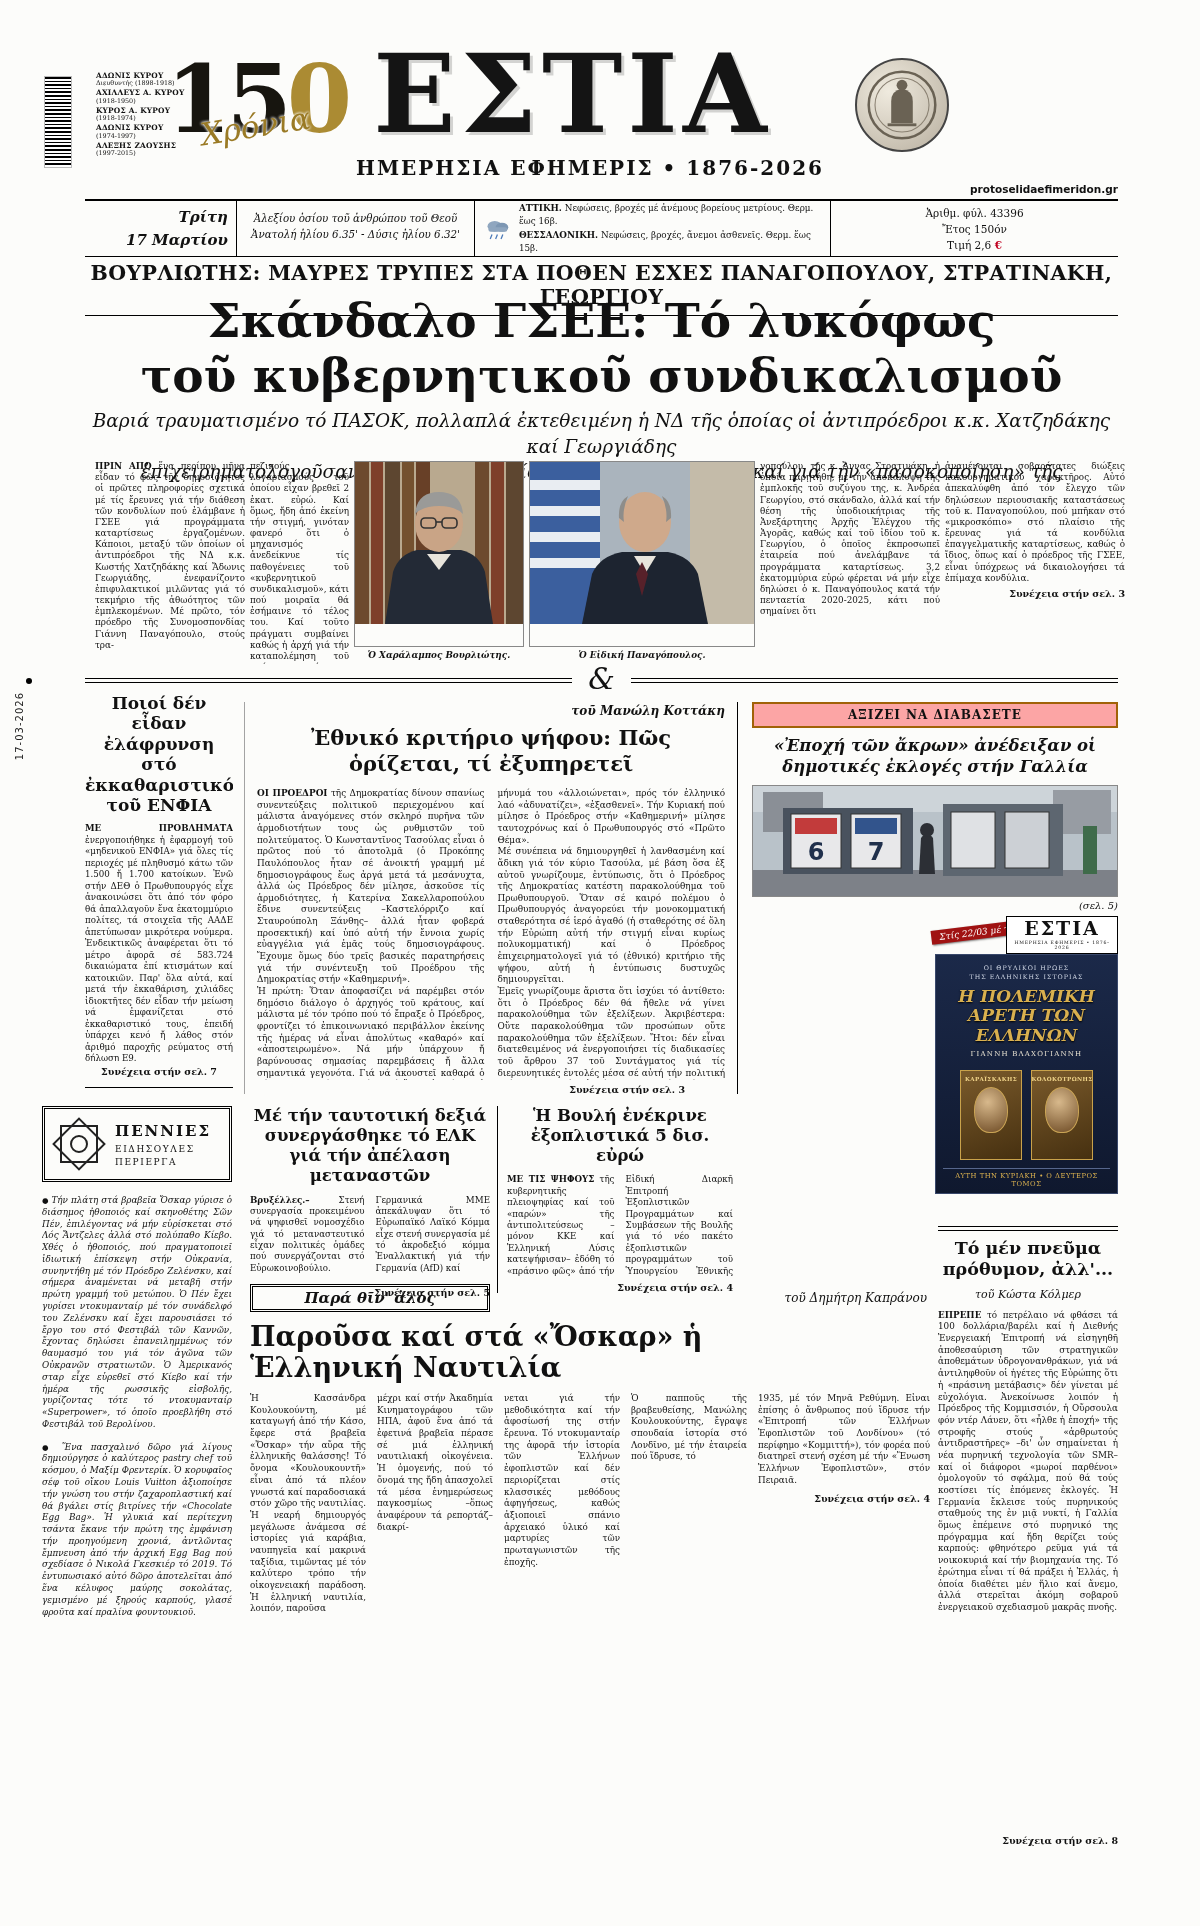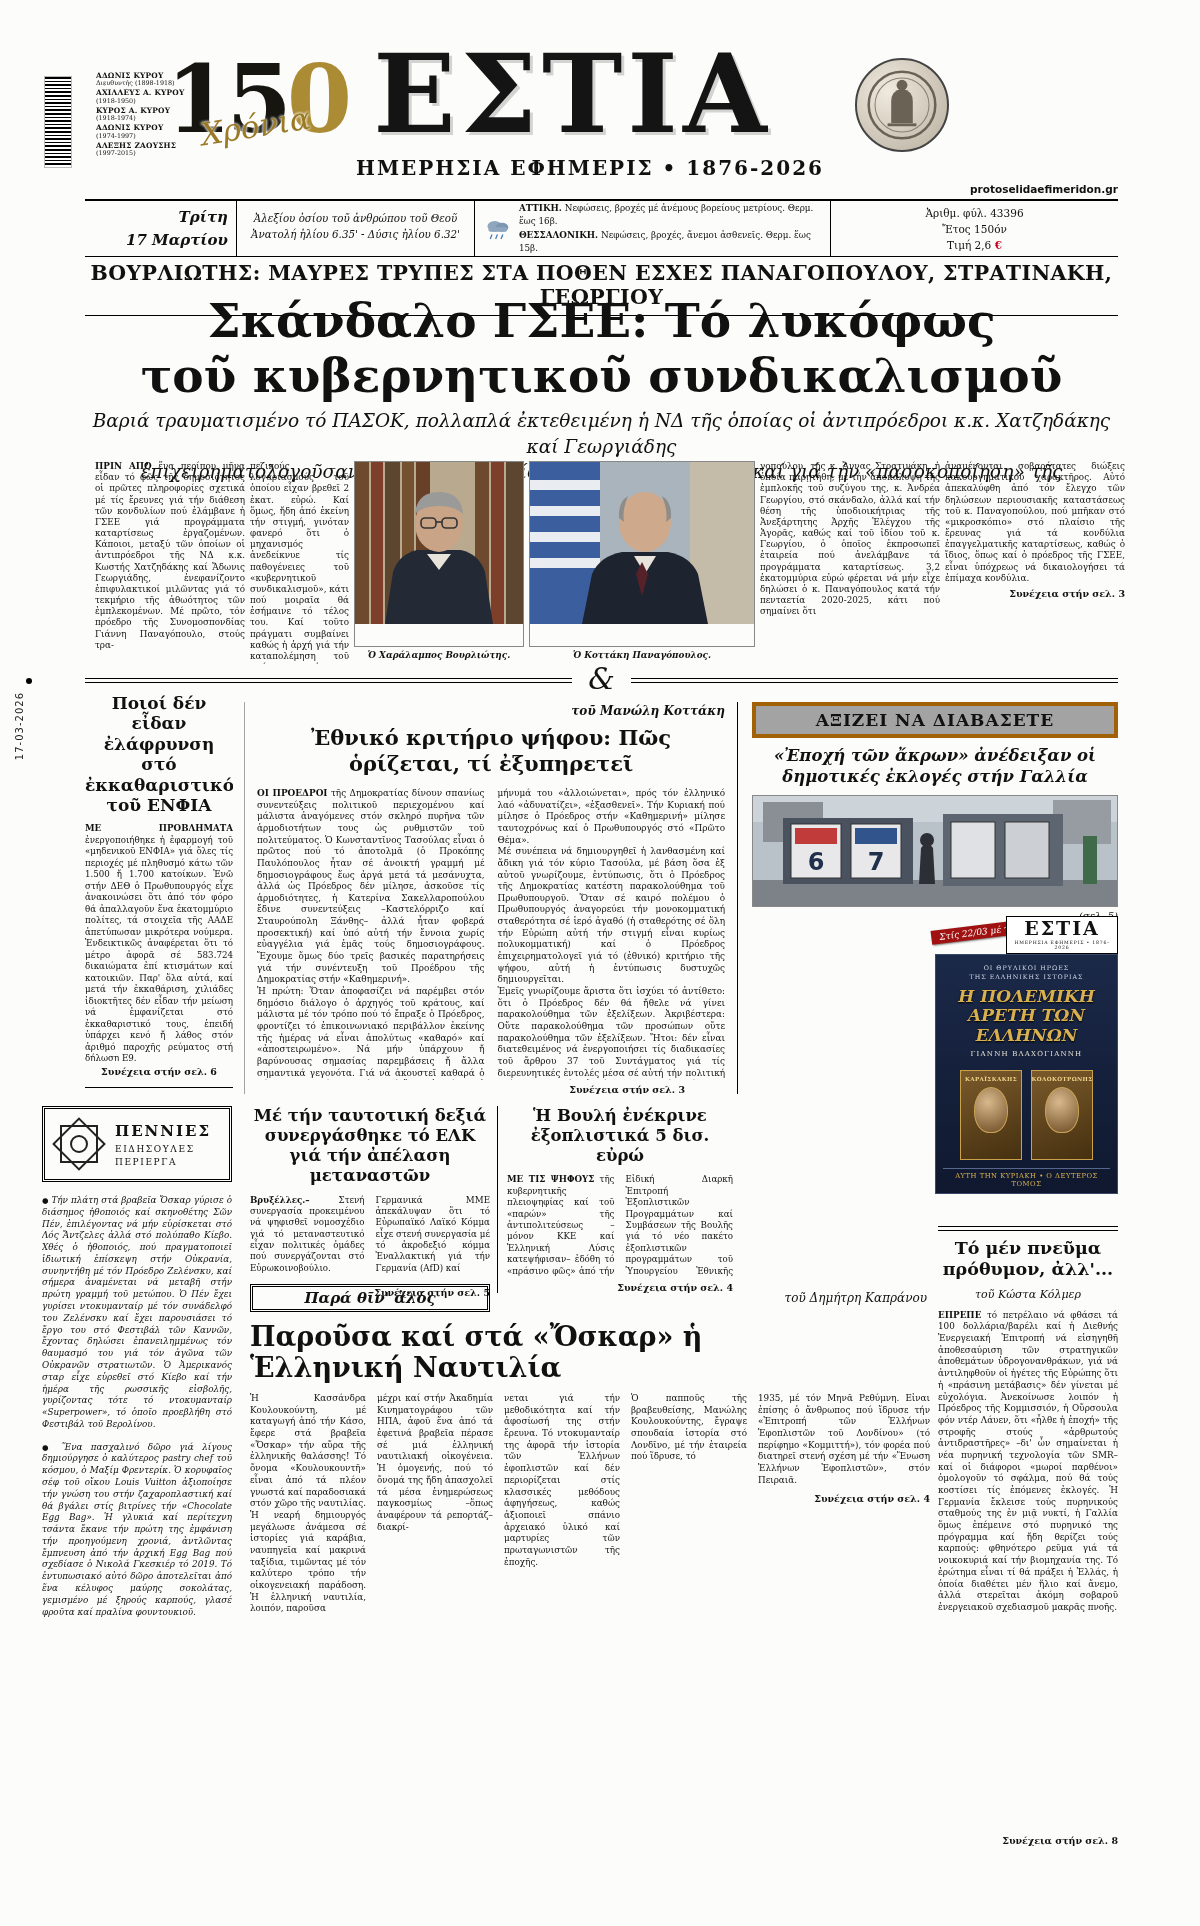--- a/index.html
+++ b/index.html
@@ -81,22 +81,22 @@
   #kottakis { left:244px; top:702px; width:494px; height:392px;
     border-left:1px solid #a3a3a3; border-right:1px solid #000; padding:2px 12px 0; overflow:hidden; }
   .kt-byline { text-align:right; font-style:italic; font-weight:bold; font-size:12px; margin-bottom:7px; }
   .kt-title { text-align:center; font-weight:bold; font-size:21px; line-height:1.26; margin-bottom:10px; }
   .kt-body { display:flex; gap:13px; height:292px; overflow:hidden; }
   .kt-col { flex:1; font-size:8.9px; line-height:1.31; text-align:justify; }
   .kt-cont { font-weight:bold; font-size:9.5px; text-align:right; padding-right:40px; margin-top:4px; }
 
   
   #axizei { left:752px; top:702px; width:366px; }
-  .ax-header { border:4px solid #a16207; background:#a3a3a3; text-align:center; font-weight:bold;
-    font-size:17px; letter-spacing:1px; padding:4px 0; }
+  .ax-header { border:2px solid #a16207; background:#fca5a5; text-align:center; font-weight:bold;
+    font-size:12px; letter-spacing:1px; padding:4px 0; }
   .fr-title { text-align:center; font-weight:bold; font-style:italic; font-size:16.5px; line-height:1.27; margin:8px 0 7px; }
   .fr-photo { width:366px; height:112px; border:1px solid #888; overflow:hidden; }
   .fr-ref { text-align:right; font-style:italic; font-size:10px; margin-top:3px; }
 
   
   #promo { left:935px; top:916px; width:183px; height:278px; }
   .promo-top { position:relative; height:36px; }
   .ribbon { position:absolute; left:-4px; top:9px; background:#a01212; color:#fff;
     font-size:9px; font-style:italic; padding:2px 8px; transform:rotate(-7deg);
     box-shadow:1px 1px 2px rgba(0,0,0,.5); white-space:nowrap; }
@@ -283,39 +283,39 @@
             <rect x="0" y="96" width="70" height="10" fill="#e9edf2"></rect>
           <rect x="160" y="0" width="64" height="162" fill="#c4bba9"></rect>
           <path d="M52 162 L62 112 Q70 94 92 90 L138 90 Q160 94 168 112 L178 162 Z" fill="#1d2430"></path>
           <path d="M104 94 L115 112 L126 94 Z" fill="#e8e4dc"></path>
           <path d="M112 100 L118 112 L112 134 L106 112 Z" fill="#57212a"></path>
           <ellipse cx="115" cy="60" rx="26" ry="30" fill="#cfa98b"></ellipse>
           <path d="M89 56 Q88 40 98 34 Q92 48 94 60 Z" fill="#8e8d8a"></path>
           <path d="M141 56 Q142 40 132 34 Q138 48 136 60 Z" fill="#8e8d8a"></path>
         </svg>
       </div>
-      <figcaption class="ls-cap">Ὁ Κοττάκη Παναγόπουλος.</figcaption>
+      <figcaption class="ls-cap">Ὁ Εἰδική Παναγόπουλος.</figcaption>
     </figure>
     <div class="ls-col ls-c2">γοπούλου, τῆς κ. Ἄννας Στρατινάκη, ἡ ὁποία παρῃτήθη, μέ τήν ἀποκάλυψη τῆς ἐμπλοκῆς τοῦ συζύγου της, κ. Ἀνδρέα Γεωργίου, στό σκάνδαλο, ἀλλά καί τήν θέση τῆς ὑποδιοικήτριας τῆς Ἀνεξάρτητης Ἀρχῆς Ἐλέγχου τῆς Ἀγορᾶς, καθώς καί τοῦ ἰδίου τοῦ κ. Γεωργίου, ὁ ὁποῖος ἐκπροσωπεῖ ἑταιρεία πού ἀνελάμβανε τά προγράμματα καταρτίσεως. 3,2 ἑκατομμύρια εὐρώ φέρεται νά μήν εἶχε δηλώσει ὁ κ. Παναγόπουλος κατά τήν πενταετία 2020-2025, κάτι πού σημαίνει ὅτι</div>
     <div class="ls-col ls-c3">
       <span>ἀναμένονται σοβαρότατες διώξεις κακουργηματικοῦ χαρακτῆρος. Αὐτό ἀπεκαλύφθη ἀπό τόν ἔλεγχο τῶν δηλώσεων περιουσιακῆς καταστάσεως τοῦ κ. Παναγοπούλου, πού μπῆκαν στό «μικροσκόπιο» στό πλαίσιο τῆς ἔρευνας γιά τά κονδύλια ἐπαγγελματικῆς καταρτίσεως, καθώς ὁ ἴδιος, ὅπως καί ὁ πρόεδρος τῆς ΓΣΕΕ, εἶναι ὑπόχρεως νά δικαιολογήσει τά ἐπίμαχα κονδύλια.</span>
       <div class="cont">Συνέχεια στήν σελ. 3</div>
     </div>
   </div>
 
   <div class="abs" id="amp-divider">
     <div class="dline"></div>
     <div class="amp">&amp;</div>
     <div class="dline"></div>
   </div>
 
   <div class="abs" id="left-col">
     <div class="enfia-title">Ποιοί δέν εἶδαν ἐλάφρυνση στό ἐκκαθαριστικό τοῦ ΕΝΦΙΑ</div>
     <div class="enfia-body"><b>ΜΕ ΠΡΟΒΛΗΜΑΤΑ</b> <span>ἐνεργοποιήθηκε ἡ ἐφαρμογή τοῦ «μηδενικοῦ ΕΝΦΙΑ» γιά ὅλες τίς περιοχές μέ πληθυσμό κάτω τῶν 1.500 ἤ 1.700 κατοίκων. Ἐνῶ στήν ΔΕΘ ὁ Πρωθυπουργός εἶχε ἀνακοινώσει ὅτι ἀπό τόν φόρο θά ἀπαλλαγοῦν ἕνα ἑκατομμύριο πολίτες, τά στοιχεῖα τῆς ΑΑΔΕ ἀπετύπωσαν μικρότερα νούμερα. Ἐνδεικτικῶς ἀναφέρεται ὅτι τό μέτρο ἀφορᾶ σέ 583.724 δικαιώματα ἐπί κτισμάτων καί κατοικιῶν. Παρ' ὅλα αὐτά, καί μετά τήν ἐκκαθάριση, χιλιάδες ἰδιοκτῆτες δέν εἶδαν τήν μείωση νά ἐμφανίζεται στό ἐκκαθαριστικό τους, ἐπειδή ὑπάρχει κενό ἤ λάθος στόν ἀριθμό παροχῆς ρεύματος στή δήλωση Ε9.</span></div>
-    <div class="cont-center">Συνέχεια στήν σελ. 6</div>
+    <div class="cont-center">Συνέχεια στήν σελ. 7</div>
     <div class="subrule"></div>
 
   </div>
 
   <div class="abs" id="kottakis">
     <div class="kt-byline">τοῦ Μανώλη Κοττάκη</div>
     <div class="kt-title">Ἐθνικό κριτήριο ψήφου: Πῶς ὁρίζεται, τί ἐξυπηρετεῖ</div>
     <div class="kt-body">
       <div class="kt-col prewrap"><b>ΟΙ ΠΡΟΕΔΡΟΙ</b> <span class="prewrap">τῆς Δημοκρατίας δίνουν σπανίως συνεντεύξεις πολιτικοῦ περιεχομένου καί μάλιστα ἀναγόμενες στόν σκληρό πυρῆνα τῶν ἁρμοδιοτήτων τους ὡς ρυθμιστῶν τοῦ πολιτεύματος. Ὁ Κωνσταντῖνος Τασούλας εἶναι ὁ πρῶτος πού τό ἀποτολμᾶ (ὁ Προκόπης Παυλόπουλος ἦταν σέ ἀνοικτή γραμμή μέ δημοσιογράφους ἕως ἀργά μετά τά μεσάνυχτα, ἀλλά ὡς Πρόεδρος δέν μίλησε, ἀσκοῦσε τίς ἁρμοδιότητες, ἡ Κατερίνα Σακελλαροπούλου ἔδινε συνεντεύξεις –Καστελόρριζο καί Σταυρούπολη Ξάνθης– ἀλλά ἦταν φοβερά προσεκτική) καί ὑπό αὐτή τήν ἔννοια χωρίς εὐαγγέλια γιά ἐμᾶς τούς δημοσιογράφους. Ἔχουμε ὅμως δύο τρεῖς βασικές παρατηρήσεις γιά τήν συνέντευξη τοῦ Προέδρου τῆς Δημοκρατίας στήν «Καθημερινή».
 Ἡ πρώτη: Ὅταν ἀποφασίζει νά παρέμβει στόν δημόσιο διάλογο ὁ ἀρχηγός τοῦ κράτους, καί μάλιστα μέ τόν τρόπο πού τό ἔπραξε ὁ Πρόεδρος, φροντίζει τό ἐπικοινωνιακό περιβάλλον ἐκείνης τῆς ἡμέρας νά εἶναι ἀπολύτως «καθαρό» καί «ἀποστειρωμένο». Νά μήν ὑπάρχουν ἤ βαρύνουσας σημασίας παρεμβάσεις ἤ ἄλλα σημαντικά γεγονότα. Γιά νά ἀκουστεῖ καθαρά ὁ λόγος τοῦ Προέδρου πρέπει νά ἔχει «ἀδειάσει» ὁ δημόσιος χῶρος ἀπό κάθε ἄλλο πρόσωπο τοῦ δημοσίου βίου, ἡ «κερκίδα» νά γεμίσει μόνο γι' αὐτόν. Διαφορετικά τό ὅποιο</span></div>

